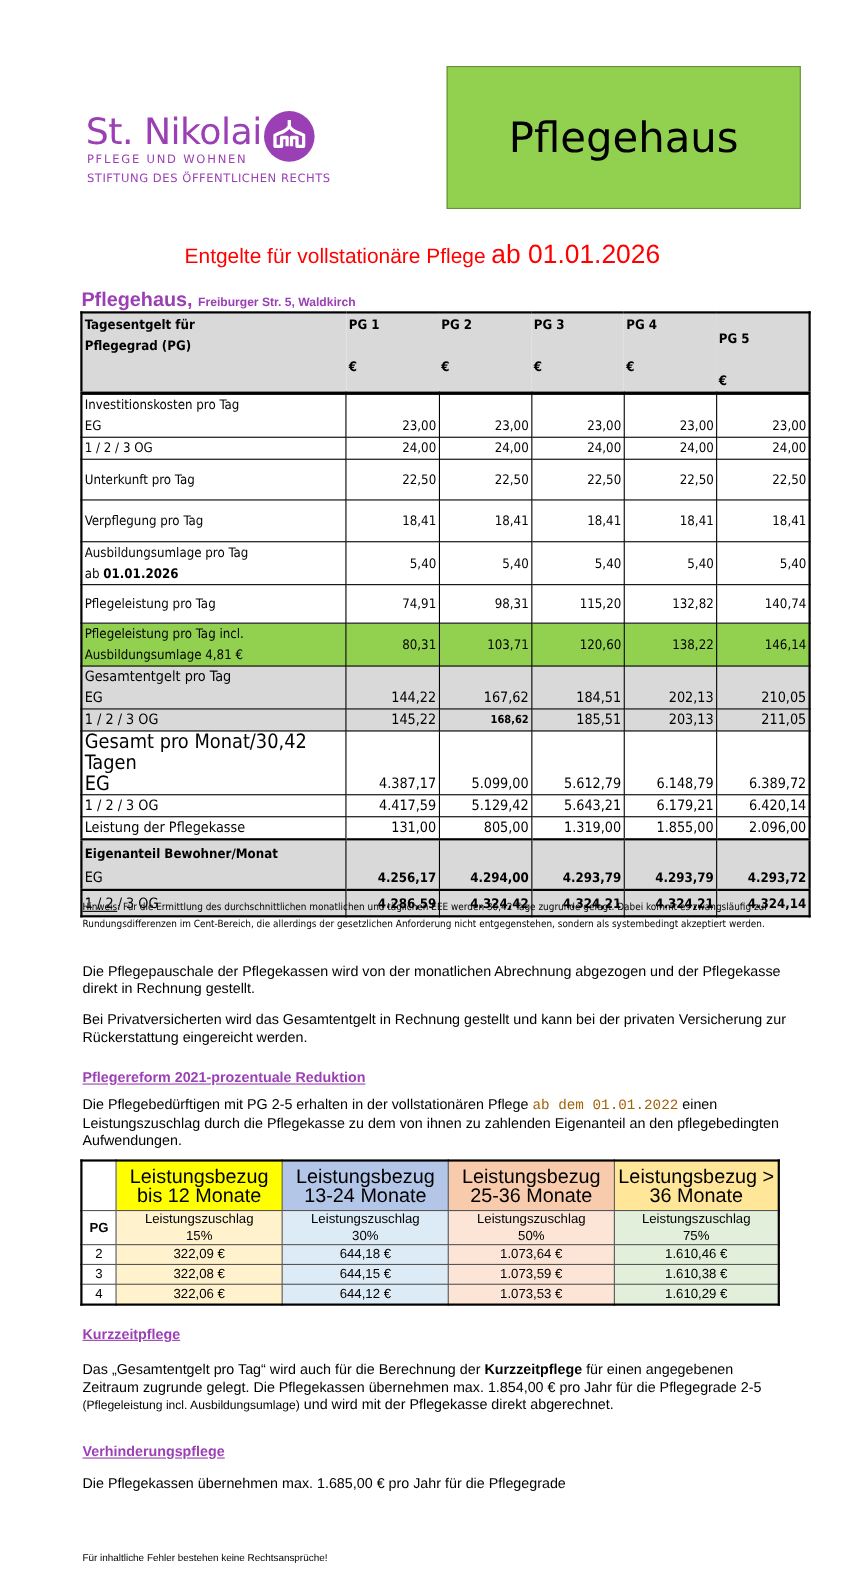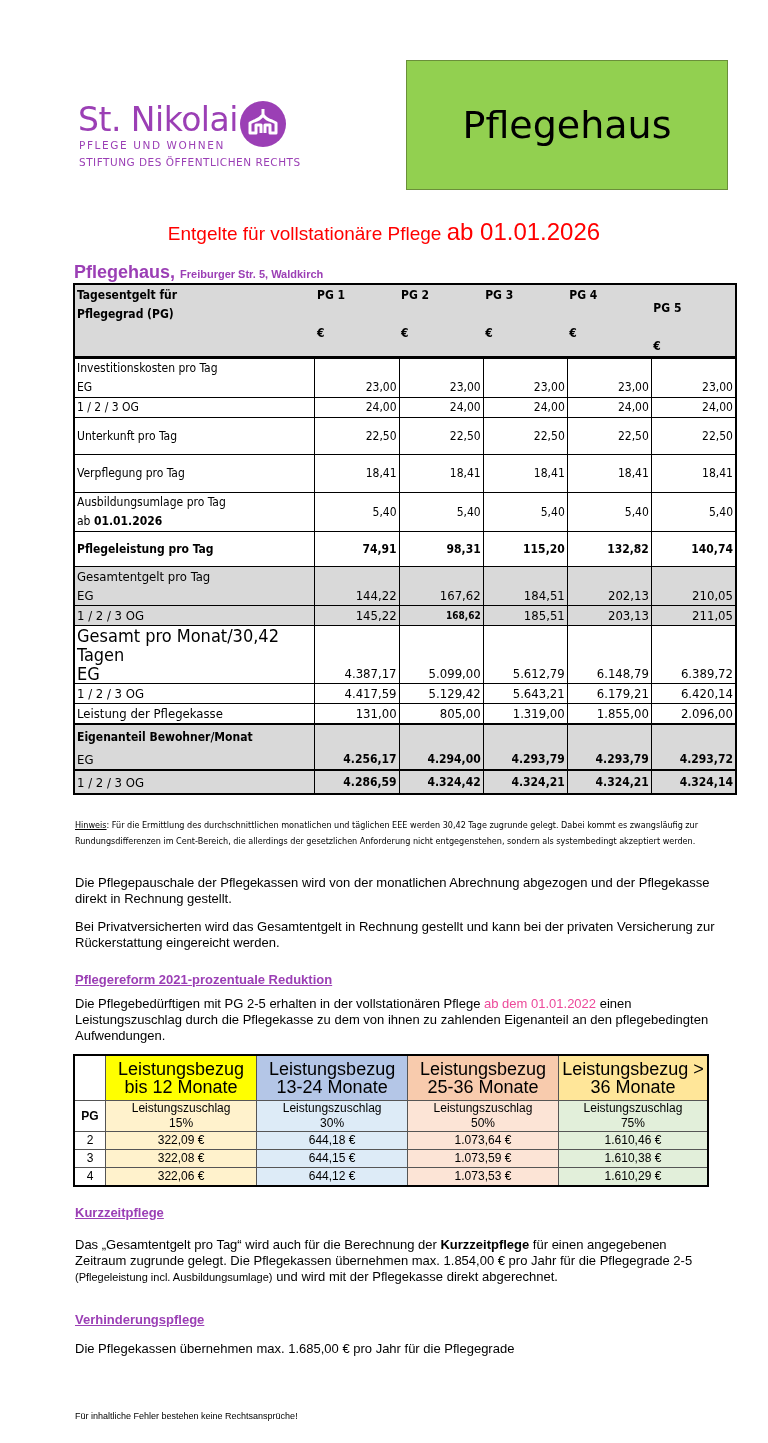--- a/index.html
+++ b/index.html
@@ -33,21 +33,21 @@
   .tbl .grey td { background:#d9d9d9; }
   .tbl .green td { background:#92d050; }
   .tbl .bold td.num { font-weight:bold; }
   .tbl .thick-top td { border-top:2px solid #000; }
   .tbl td.vmid { vertical-align:middle; }
 
   .hinweis { left:75px; top:817px; width:640px; font-family:"DejaVu Sans Condensed","DejaVu Sans", sans-serif; font-size:9px; line-height:16px; }
   .hinweis u { text-decoration:underline; }
   .para { left:75px; width:640px; font-size:13px; line-height:16px; }
   .sec-head { left:75px; color:#9b3fb5; font-weight:bold; font-size:13px; text-decoration:underline; }
-  .purple { color:#ec4899; }
+  .purple { color:#a16207;font-family:Liberation Mono, monospace; }
 
   
   .rtbl { position:absolute; left:73px; top:1054px; width:636px; border-collapse:collapse; border:2px solid #000; font-size:12px; text-align:center; }
   .rtbl td { border:1px solid #555; padding:0 2px; line-height:15px; }
   .rtbl .h td { font-size:18px; line-height:18px; height:44px; }
   .c-yel { background:#ffff00; }
   .c-blu { background:#b4c6e7; }
   .c-ora { background:#f8cbad; }
   .c-gld { background:#ffe699; }
   .l-yel { background:#fff2cc; }
@@ -155,27 +155,38 @@
     <td class="lbl vmid">
           <div>Ausbildungsumlage pro Tag</div>
           <div><span>ab</span> <b>01.01.2026</b></div>
         </td>
     <td class="num vmid">5,40</td>
     <td class="num vmid">5,40</td>
     <td class="num vmid">5,40</td>
     <td class="num vmid">5,40</td>
     <td class="num vmid">5,40</td>
   </tr>
-  <tr style="height:35px;font-weight:bold;">
+  <tr style="height:35px;">
     <td class="lbl vmid">Pflegeleistung pro Tag</td>
     <td class="num vmid">74,91</td>
     <td class="num vmid">98,31</td>
     <td class="num vmid">115,20</td>
     <td class="num vmid">132,82</td>
     <td class="num vmid">140,74</td>
+  </tr>
+  <tr class="green" style="height:38px;">
+    <td class="lbl vmid">
+          <div>Pflegeleistung pro Tag incl.</div>
+          <div>Ausbildungsumlage 4,81 €</div>
+        </td>
+    <td class="num vmid">80,31</td>
+    <td class="num vmid">103,71</td>
+    <td class="num vmid">120,60</td>
+    <td class="num vmid">138,22</td>
+    <td class="num vmid">146,14</td>
   </tr>
   <tr class="grey" style="height:38px;">
     <td class="lbl" style="font-size:13px;">
           <div>Gesamtentgelt pro Tag</div>
           <div>EG</div>
         </td>
     <td class="num" style="font-size:13px;">144,22</td>
     <td class="num" style="font-size:13px;">167,62</td>
     <td class="num" style="font-size:13px;">184,51</td>
     <td class="num" style="font-size:13px;">202,13</td>

